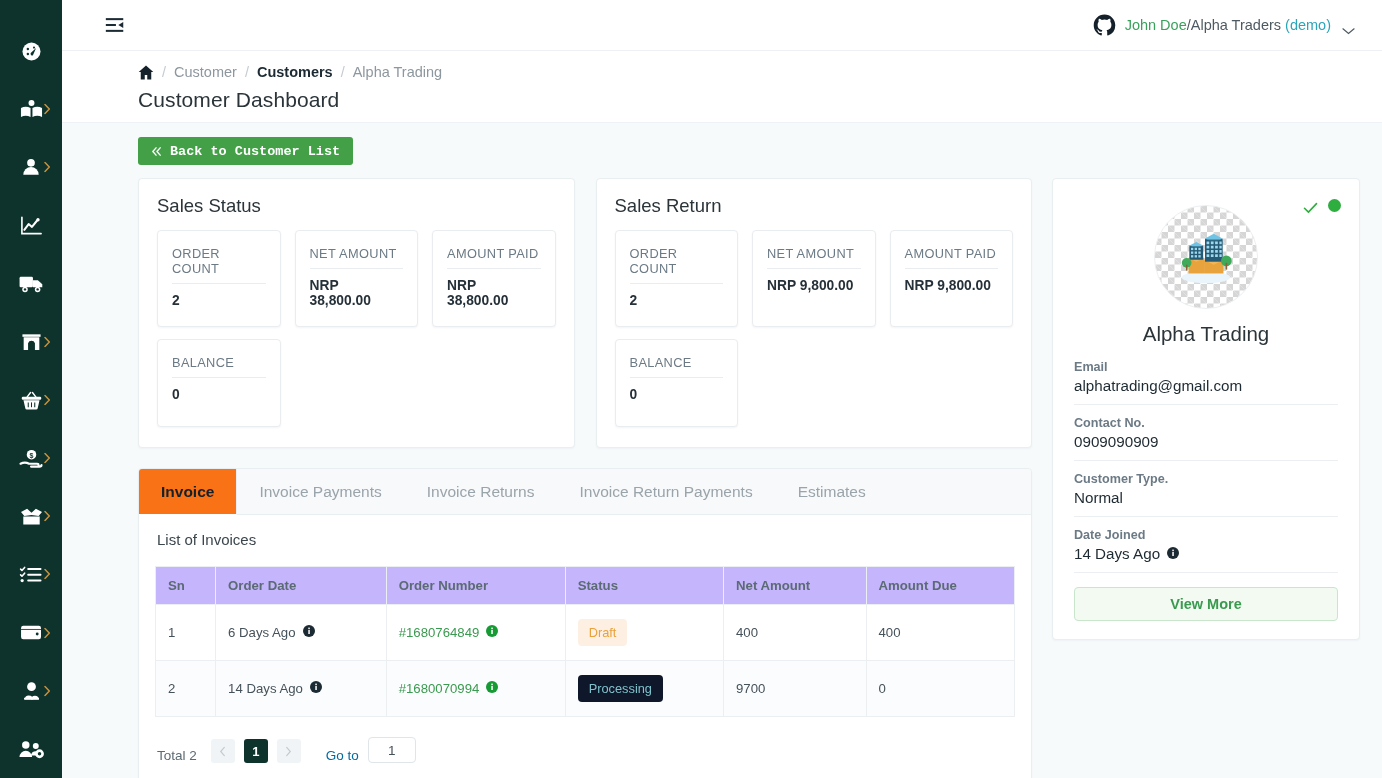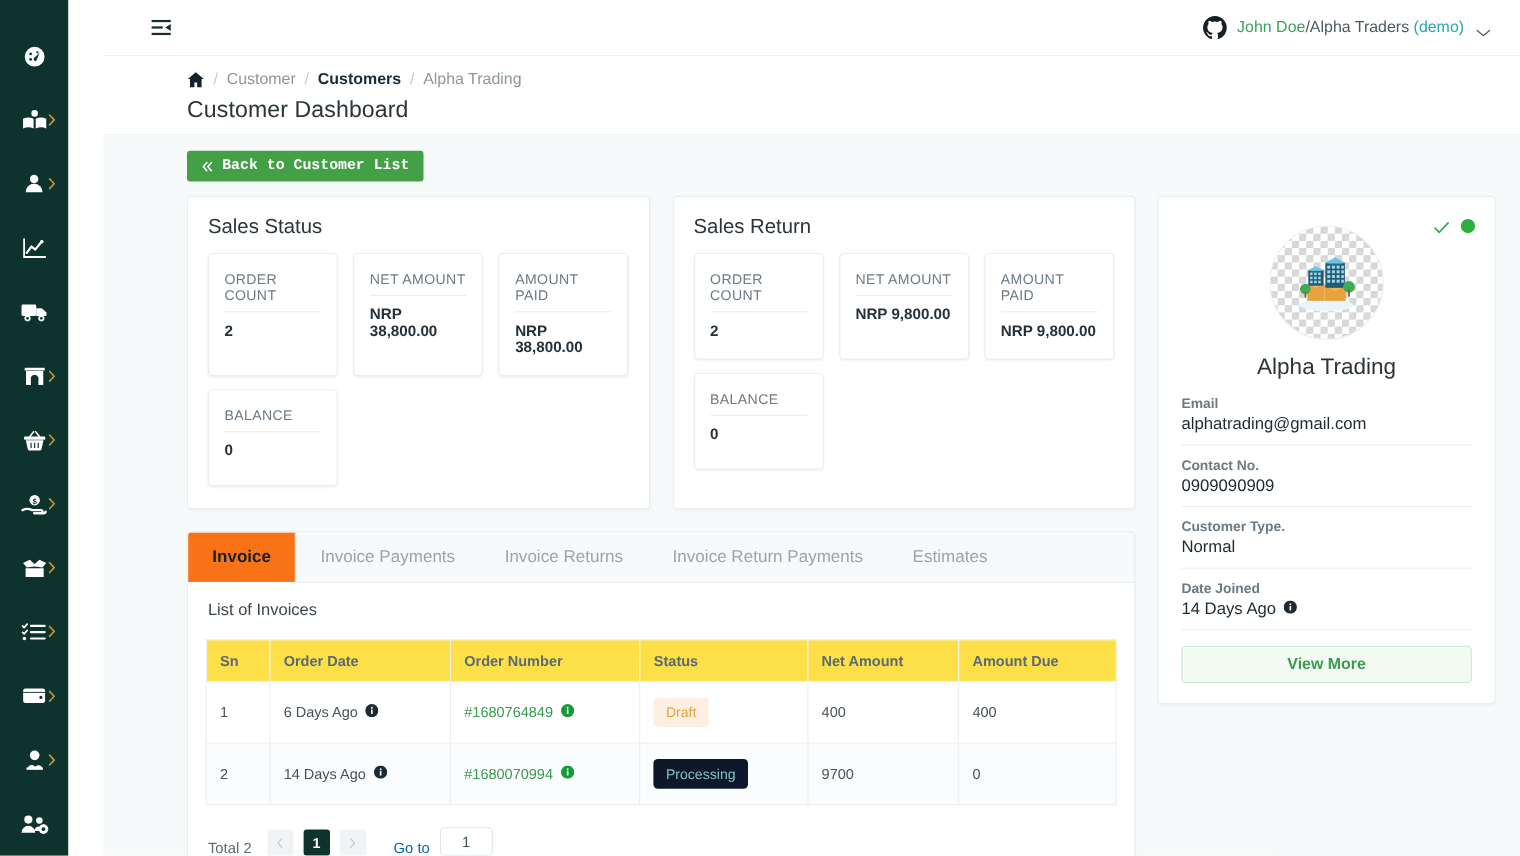--- a/index.html
+++ b/index.html
@@ -2,21 +2,21 @@
 <html><head>
 <meta charset="utf-8">
 <style>
   * { box-sizing: border-box; margin: 0; padding: 0; }
   html, body {
     width: 1382px; height: 778px;
     font-family: "Liberation Sans", sans-serif;
     background: #ffffff;
     overflow: hidden;
   }
-  .app { display: flex; width: 1382px; height: 778px; gap: 32px; }
+  .app { display: flex; width: 1382px; height: 778px; }
 
   
   .rail {
     width: 62px; flex: 0 0 62px;
     background: #0d332c;
     display: flex; flex-direction: column;
     align-items: center;
     padding-top: 22px;
     gap: 0;
   }
@@ -135,21 +135,21 @@
     border-right: 1px solid #e9eef1;
     margin-bottom: -1px; border-bottom: 1px solid #fff;
   }
   .tabbody { padding: 16px 16px 18px 16px; }
   .list-title { font-size: 15px; color: #3b464d; margin: 0 0 18px 2px; }
 
   table.grid { width: 100%; border-collapse: collapse; }
   table.grid th {
     text-align: left; font-size: 13.2px; color: #5c6a73; font-weight: bold;
     padding: 11px 12px; border: 1px solid #eceff1;
-    background: #fde047;
+    background: #c4b5fd;
   }
   table.grid td {
     font-size: 13.2px; color: #46525a;
     padding: 14px 12px; border: 1px solid #eceff1;
     background: #fff;
   }
   table.grid tr.alt td { background: #fbfcfd; }
   .cell-flex { display: inline-flex; align-items: center; gap: 7px; }
   .info-dark { width: 12px; height: 12px; }
   .info-green { width: 12px; height: 12px; }

